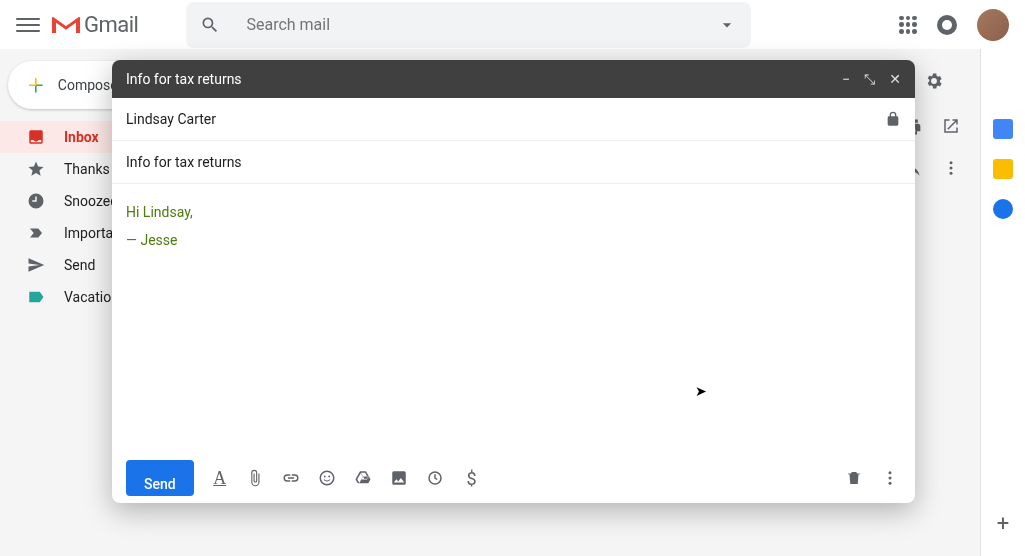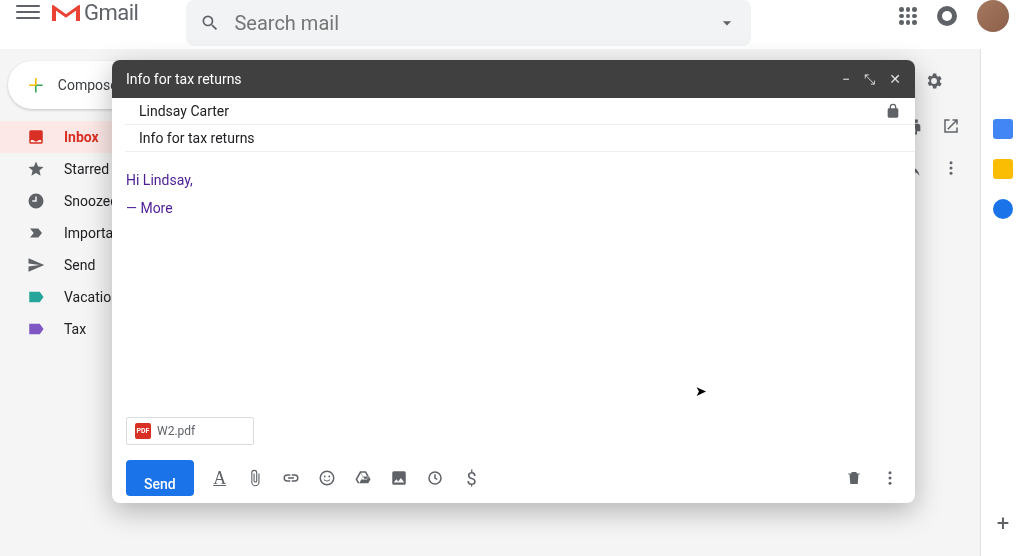--- a/index.html
+++ b/index.html
@@ -1,23 +1,23 @@
 <!DOCTYPE html>
 <html><head>
 <meta charset="utf-8">
 <style>
 * { margin:0; padding:0; box-sizing:border-box; font-family:'Product Sans',Roboto,Arial,sans-serif; }
 body { background:#f5f5f5; width:1025px; height:556px; overflow:hidden; position:relative; }
-.header { height:49px; background:#fff; display:flex; align-items:flex-start; padding:0 16px; }
+.header { height:49px; background:#fff; display:flex; align-items:center; padding:0 16px; }
 .hamburger { width:24px; height:24px; cursor:pointer; margin-right:12px; display:flex; flex-direction:column; justify-content:center; gap:4px;}
 .hamburger div{height:2px;background:#5f6368;border-radius:1px;}
 .logo {display:flex;align-items:center;gap:4px;margin-right:48px;}
 .logo-text{font-size:22px;color:#5f6368;letter-spacing:-.5px;}
 .search-bar{flex:0 0 565px;height:46px;background:#f1f3f4;border-radius:8px;display:flex;align-items:center;padding:0 14px;gap:14px;}
-.search-bar input{border:none;background:transparent;flex:1;font-size:20px;color:#5f6368;outline:none;}
+.search-bar input{border:none;background:transparent;flex:1;font-size:16px;color:#5f6368;outline:none;margin-left:12px;}
 .header-right{margin-left:auto;display:flex;align-items:center;gap:20px;}
 .apps-grid{width:18px;height:18px;display:grid;grid-template-columns:repeat(3,1fr);gap:2px;}
 .apps-grid span{background:#5f6368;border-radius:50%;}
 .bell{width:20px;height:20px;border-radius:50%;background:#5f6368;position:relative;}
 .bell:after{content:'';position:absolute;width:10px;height:10px;background:#fff;border-radius:50%;top:5px;left:5px;}
 .avatar{width:32px;height:32px;border-radius:50%;background:linear-gradient(135deg,#a57860,#8c5f4a);}
 .main{display:flex;height:507px;}
 .sidebar{width:210px;padding:12px 0;}
 .compose-btn{margin:0 0 12px 8px;width:145px;height:48px;border-radius:24px;background:#fff;box-shadow:0 1px 3px rgba(0,0,0,.2);display:flex;align-items:center;padding:0 20px;gap:14px;cursor:pointer;font-size:14px;color:#3c4043;}
 .plus{font-size:28px;font-weight:300;background:linear-gradient(135deg,#ea4335 25%,#fbbc04 25% 50%,#34a853 50% 75%,#4285f4 75%);-webkit-background-clip:text;color:transparent;}
@@ -26,23 +26,23 @@
 .nav-item .nicon{width:20px;display:flex;justify-content:center;}
 .right-rail{width:45px;background:#fff;border-left:1px solid #e0e0e0;display:flex;flex-direction:column;align-items:center;padding-top:70px;gap:20px;}
 .rail-icon{width:20px;height:20px;border-radius:3px;}
 .content{flex:1;position:relative;}
 .thread-header{position:absolute;right:36px;top:22px;display:flex;gap:20px;color:#5f6368;}
 .thread-actions{position:absolute;right:20px;top:68px;display:flex;gap:20px;color:#5f6368;}
 .thread-reply{position:absolute;right:20px;top:110px;display:flex;gap:20px;color:#5f6368;}
 .compose-window{position:absolute;left:112px;top:60px;width:803px;height:443px;background:#fff;border-radius:8px;box-shadow:0 8px 28px rgba(0,0,0,.28);display:flex;flex-direction:column;overflow:hidden;}
 .compose-titlebar{background:#404040;color:#fff;height:38px;display:flex;align-items:center;padding:0 14px;font-size:14px;}
 .compose-titlebar .ctrls{margin-left:auto;display:flex;gap:14px;color:#e0e0e0;}
-.compose-field{border-bottom:1px solid #eee;padding:5px 14px;font-size:14px;color:#202124;display:flex;align-items:center;margin-left:13px;}
+.compose-field{border-bottom:1px solid #eee;padding:13px 14px;font-size:14px;color:#202124;display:flex;align-items:center;}
 .compose-field .lockwrap{margin-left:auto;color:#5f6368;}
-.compose-body{flex:1;padding:14px;font-size:14px;color:#4c1d95;line-height:2;}
+.compose-body{flex:1;padding:14px;font-size:14px;color:#4d7c0f;line-height:2;}
 .attachment-chip{margin:0 14px 8px;width:128px;height:28px;border:1px solid #dadce0;border-radius:2px;display:flex;align-items:center;padding:0 8px;gap:6px;font-size:12px;color:#5f6368;}
 .pdf-badge{width:16px;height:16px;background:#d93025;color:#fff;font-size:7px;font-weight:700;display:flex;align-items:center;justify-content:center;border-radius:2px;}
 .compose-toolbar{height:50px;display:flex;align-items:center;padding:0 14px;gap:16px;}
 .send-btn{background:#1a73e8;color:#fff;border:none;border-radius:4px;height:36px;padding:16px 18px;font-size:14px;font-weight:500;cursor:pointer;}
 .tb-icon{color:#5f6368;cursor:pointer;font-size:18px;width:20px;text-align:center;}
 .tb-right{margin-left:auto;display:flex;gap:16px;}
 .cursor{position:absolute;left:695px;top:383px;font-size:14px;color:#000;pointer-events:none;}
 svg{display:block;}
 </style>
 </head>
@@ -102,21 +102,21 @@
           </svg>
         </span>
       <span>Inbox</span>
     </div>
     <div class="nav-item">
       <span class="nicon">
           <svg width="18" height="18" viewBox="0 0 24 24" fill="#5f6368">
             <path d="M12 17.27L18.18 21l-1.64-7.03L22 9.24l-7.19-.61L12 2 9.19 8.63 2 9.24l5.46 4.73L5.82 21z"></path>
           </svg>
         </span>
-      <span>Starred</span>
+      <span>Thanks</span>
     </div>
     <div class="nav-item">
       <span class="nicon">
           <svg width="18" height="18" viewBox="0 0 24 24" fill="#5f6368">
             <path d="M12 2a10 10 0 100 20 10 10 0 000-20zm1 11H7v-2h4V6h2v7z"></path>
           </svg>
         </span>
       <span>Snoozed</span>
     </div>
     <div class="nav-item">
@@ -135,28 +135,20 @@
         </span>
       <span>Send</span>
     </div>
     <div class="nav-item">
       <span class="nicon">
           <svg width="18" height="18" viewBox="0 0 24 24" fill="#26a69a">
             <path d="M17 5H3v14h14l5-7-5-7z"></path>
           </svg>
         </span>
       <span>Vacation</span>
-    </div>
-    <div class="nav-item">
-      <span class="nicon">
-          <svg width="18" height="18" viewBox="0 0 24 24" fill="#7e57c2">
-            <path d="M17 5H3v14h14l5-7-5-7z"></path>
-          </svg>
-        </span>
-      <span>Tax</span>
     </div>
   </div>
 
   <div class="content">
     <div class="thread-header">
       <svg width="18" height="18" viewBox="0 0 24 24" fill="#5f6368">
           <path d="M8 5l8 7-8 7z"></path>
         </svg>
       <svg width="20" height="20" viewBox="0 0 24 24" fill="#5f6368">
           <path d="M19.14 12.94a7.07 7.07 0 000-1.88l2.03-1.58-2-3.46-2.39.96a7.03 7.03 0 00-1.62-.94L14.8 3h-4l-.36 2.54c-.58.23-1.12.55-1.62.94l-2.39-.96-2 3.46 2.03 1.58a7.07 7.07 0 000 1.88L4.43 14.5l2 3.46 2.39-.96c.5.39 1.04.71 1.62.94L10.8 21h4l.36-2.54c.58-.23 1.12-.55 1.62-.94l2.39.96 2-3.46-2.03-1.58zM12 15.5A3.5 3.5 0 1112 8.5a3.5 3.5 0 010 7z"></path>
@@ -205,25 +197,21 @@
         <svg width="16" height="16" viewBox="0 0 24 24" fill="#5f6368">
           <path d="M18 8h-1V6a5 5 0 00-10 0v2H6a2 2 0 00-2 2v10a2 2 0 002 2h12a2 2 0 002-2V10a2 2 0 00-2-2zM9 6a3 3 0 016 0v2H9V6z"></path>
         </svg>
       </span>
   </div>
   <div class="compose-field">
     <span>Info for tax returns</span>
   </div>
   <div class="compose-body">
     <div>Hi Lindsay,</div>
-    <div>— More</div>
-  </div>
-  <div class="attachment-chip">
-    <span class="pdf-badge">PDF</span>
-    <span>W2.pdf</span>
+    <div>— Jesse</div>
   </div>
   <div class="compose-toolbar">
     <button class="send-btn">Send</button>
     <span class="tb-icon" style="text-decoration:underline;font-family:serif">A</span>
     <span class="tb-icon">
         <svg width="18" height="18" viewBox="0 0 24 24" fill="#5f6368">
           <path d="M16.5 6v11.5a4 4 0 01-8 0V5a2.5 2.5 0 015 0v10.5a1 1 0 01-2 0V6H10v9.5a2.5 2.5 0 005 0V5a4 4 0 00-8 0v12.5a5.5 5.5 0 0011 0V6h-1.5z"></path>
         </svg>
       </span>
     <span class="tb-icon">

